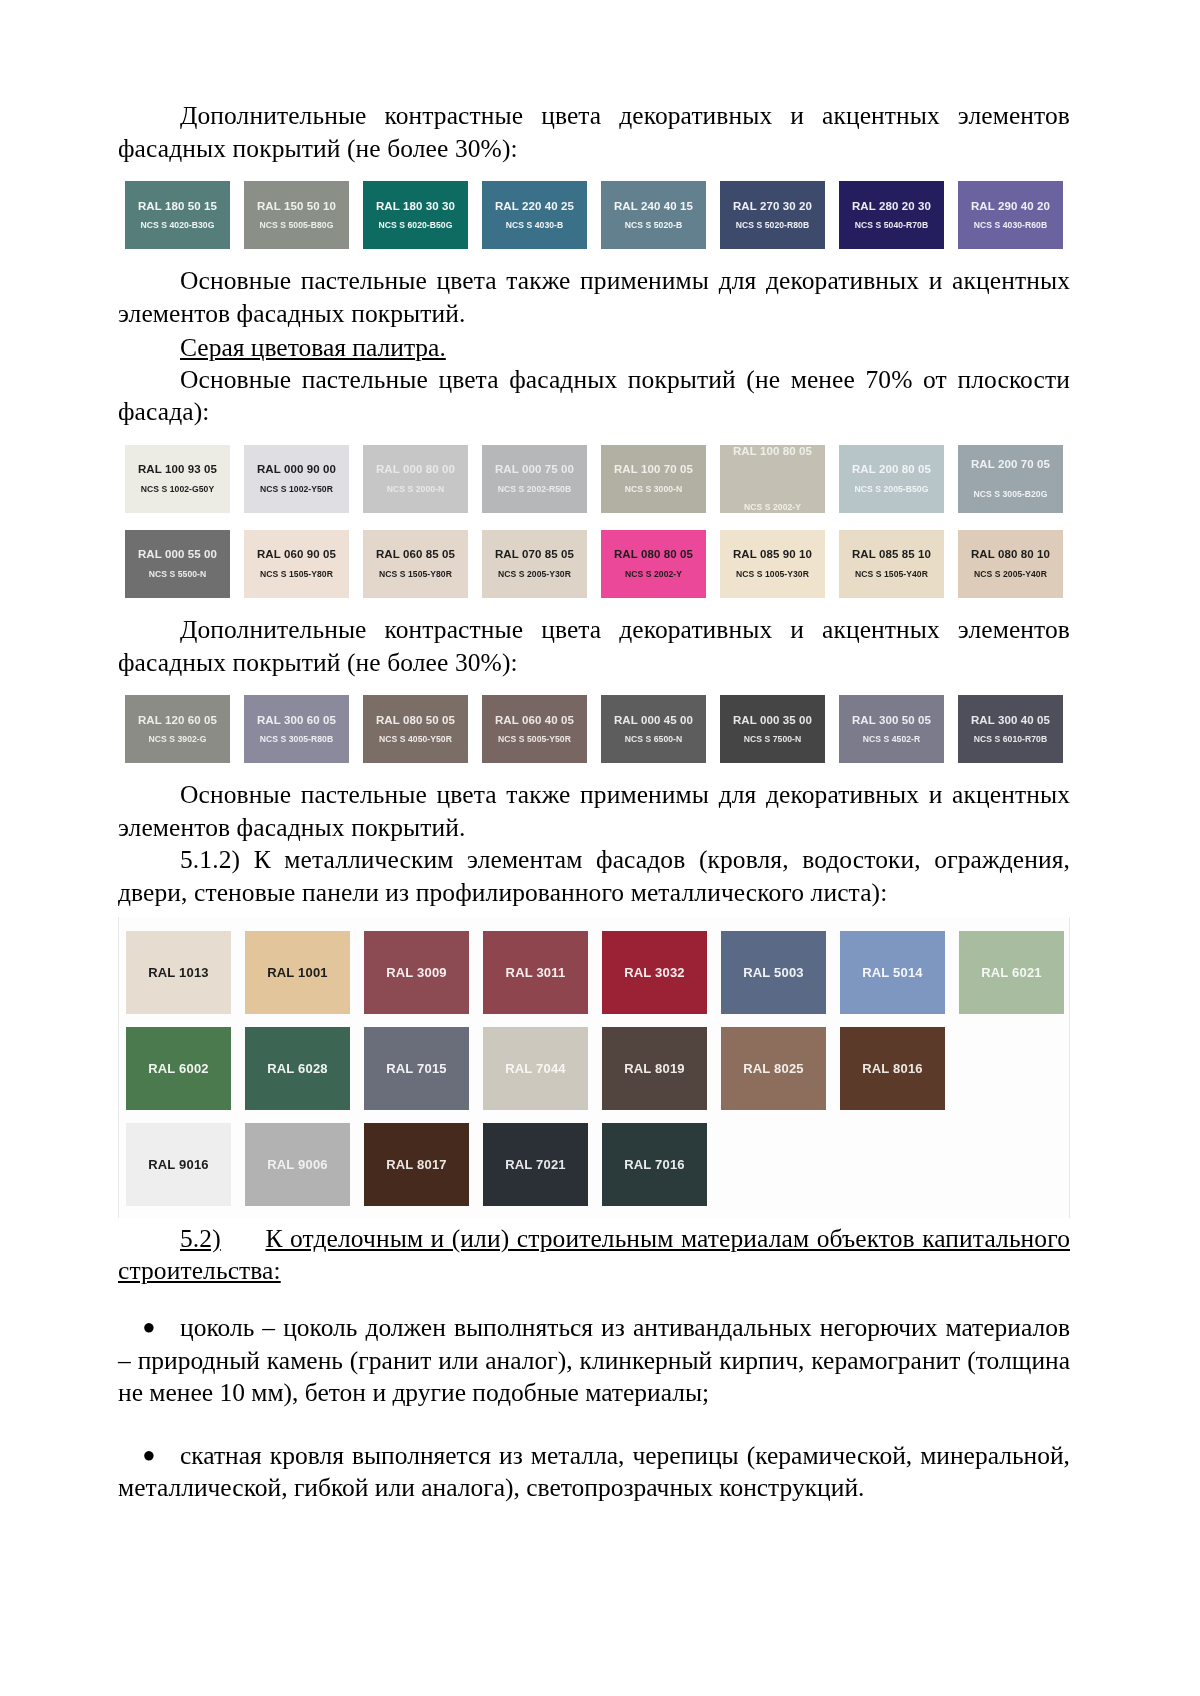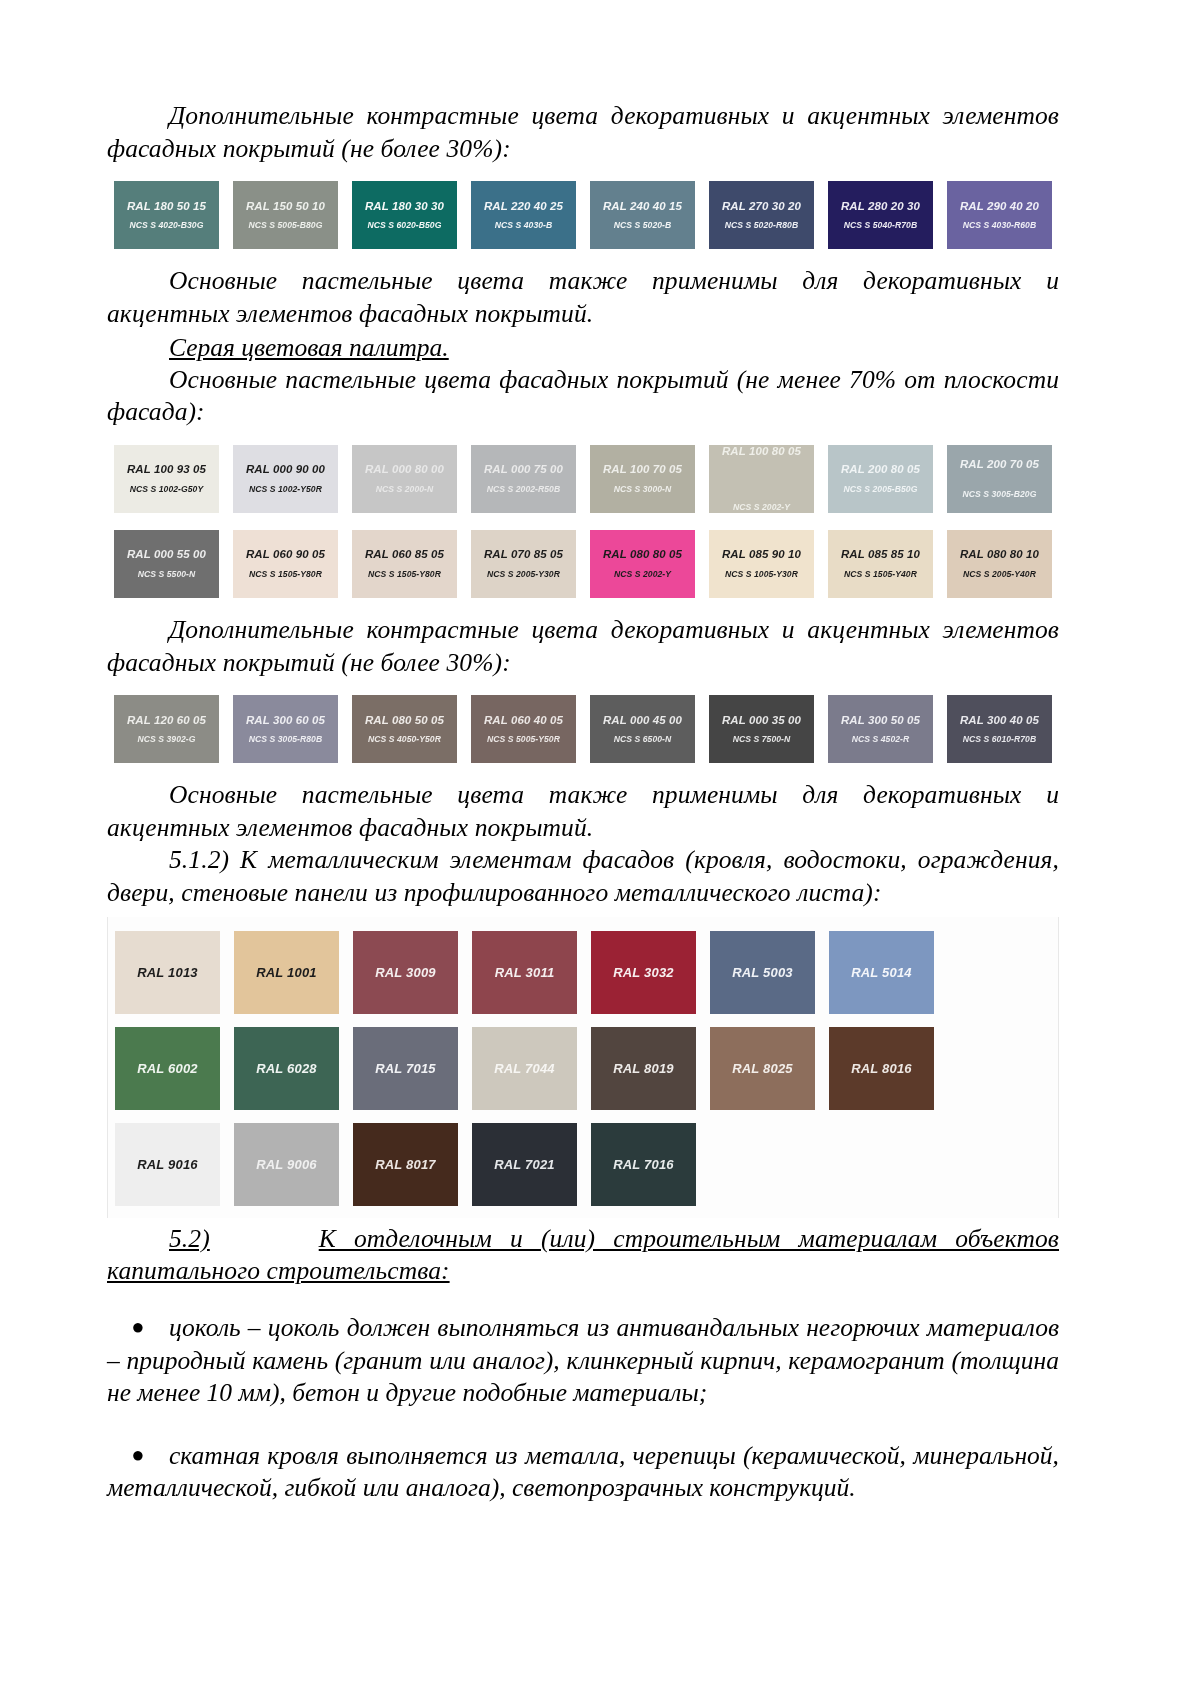--- a/index.html
+++ b/index.html
@@ -18,24 +18,23 @@
   .page {
     position: relative;
     width: 1200px;
     height: 1696px;
     padding: 0;
     box-sizing: border-box;
     background: #fff;
   }
   .content {
     position: absolute;
-    left: 107px;
+    left: 118px;
     top: 100px;
     width: 952px;
-    font-style: italic;
   }
 
   
   p.para {
     margin: 0 0 0 0;
     font-size: 25.5px;
     line-height: 1.28;
     text-align: justify;
     text-indent: 62px;
     letter-spacing: 0.1px;
@@ -406,20 +405,23 @@
         </div>
         <div class="metal-cell">
           <div class="metal-sw" style="background: rgb(155, 34, 52); color: rgb(247, 239, 240);">RAL 3032</div>
         </div>
         <div class="metal-cell">
           <div class="metal-sw" style="background: rgb(90, 106, 134); color: rgb(240, 242, 246);">RAL 5003</div>
         </div>
         <div class="metal-cell">
           <div class="metal-sw" style="background: rgb(125, 151, 192); color: rgb(244, 246, 250);">RAL 5014</div>
         </div>
+        <div class="metal-cell">
+          <div class="metal-sw" style="background: rgb(168, 189, 160); color: rgb(244, 247, 242);">RAL 6021</div>
+        </div>
       </div>
 
       <div class="metal-row">
         <div class="metal-cell">
           <div class="metal-sw" style="background: rgb(75, 122, 78); color: rgb(240, 245, 240);">RAL 6002</div>
         </div>
         <div class="metal-cell">
           <div class="metal-sw" style="background: rgb(61, 101, 84); color: rgb(239, 244, 242);">RAL 6028</div>
         </div>
         <div class="metal-cell">

